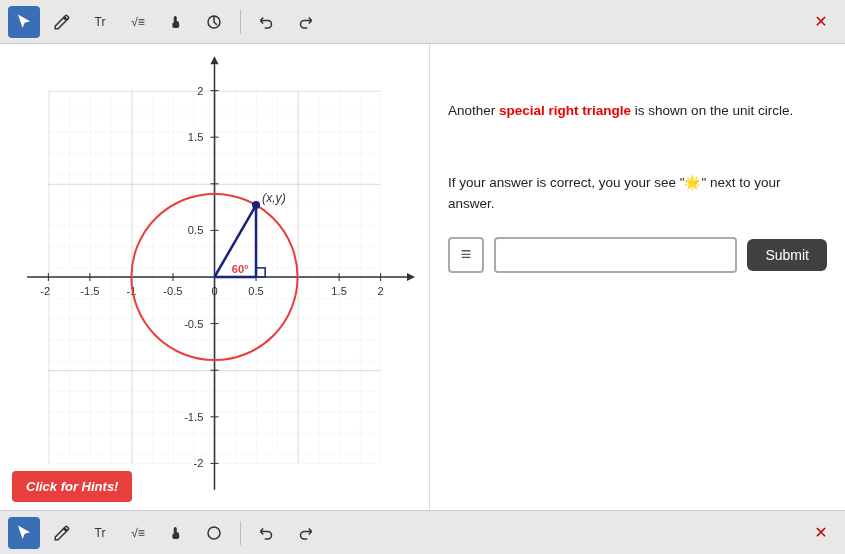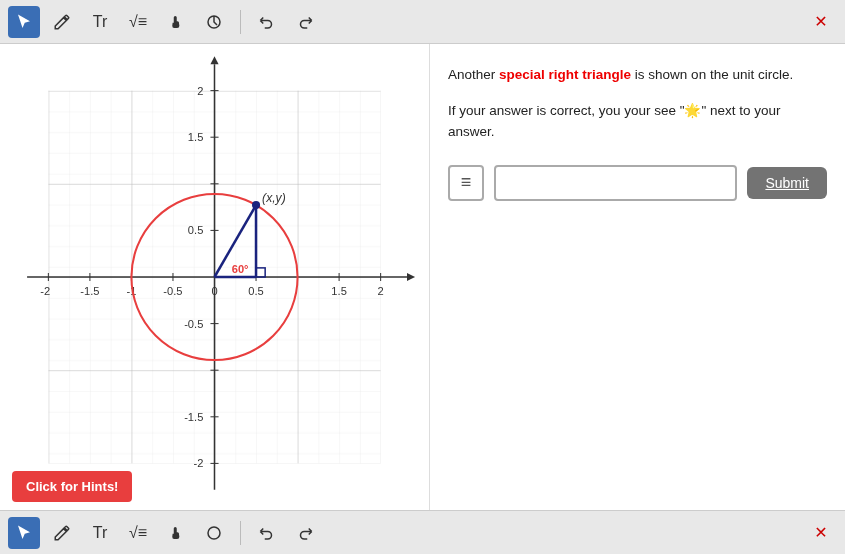--- a/index.html
+++ b/index.html
@@ -25,21 +25,21 @@
       border-bottom: 1px solid #ccc;
       z-index: 10;
     }
     .toolbar-btn {
       width: 32px; height: 32px;
       border: none;
       background: transparent;
       cursor: pointer;
       display: flex; align-items: center; justify-content: center;
       border-radius: 4px;
-      font-size: 16px;
+      font-size: 12px;
       color: #333;
     }
     .toolbar-btn.active {
       background: #3a6eb5;
       color: white;
     }
     .toolbar-btn svg { width: 18px; height: 18px; }
 
     
     .page-title-bar {
@@ -83,20 +83,21 @@
       background: white;
       padding: 20px 18px 20px 18px;
       display: flex;
       flex-direction: column;
       gap: 14px;
     }
     .instruction-text {
       font-size: 13.5px;
       line-height: 1.6;
       color: #222;
+      margin-top: 36px;
     }
     .highlight-red {
       color: #e00;
       font-weight: bold;
     }
     .math-coords {
       font-style: italic;
     }
     .input-row {
       display: flex;
@@ -106,28 +107,27 @@
     }
     .answer-input {
       flex: 1;
       height: 36px;
       border: 2px solid #aaa;
       border-radius: 4px;
       padding: 0 8px;
       font-size: 14px;
     }
     .submit-btn {
-      background: #737373;
+      background: #404040;
       color: white;
       border: none;
       border-radius: 6px;
       padding: 8px 18px;
       font-size: 14px;
       cursor: pointer;
-      text-decoration: underline;
     }
     .input-icon {
       width: 36px; height: 36px;
       border: 2px solid #aaa;
       border-radius: 4px;
       display: flex; align-items: center; justify-content: center;
       font-size: 18px;
       color: #555;
       cursor: pointer;
     }
@@ -153,20 +153,21 @@
       left: 12px;
       background: #e83e3e;
       color: white;
       border: none;
       border-radius: 4px;
       padding: 8px 14px;
       font-size: 13px;
       font-weight: bold;
       cursor: pointer;
       z-index: 20;
+      font-style: italic;
     }
 
     
     .graph-svg {
       position: absolute;
       top: 0; left: 0;
       width: 100%; height: 100%;
     }
   </style>
 </head>

